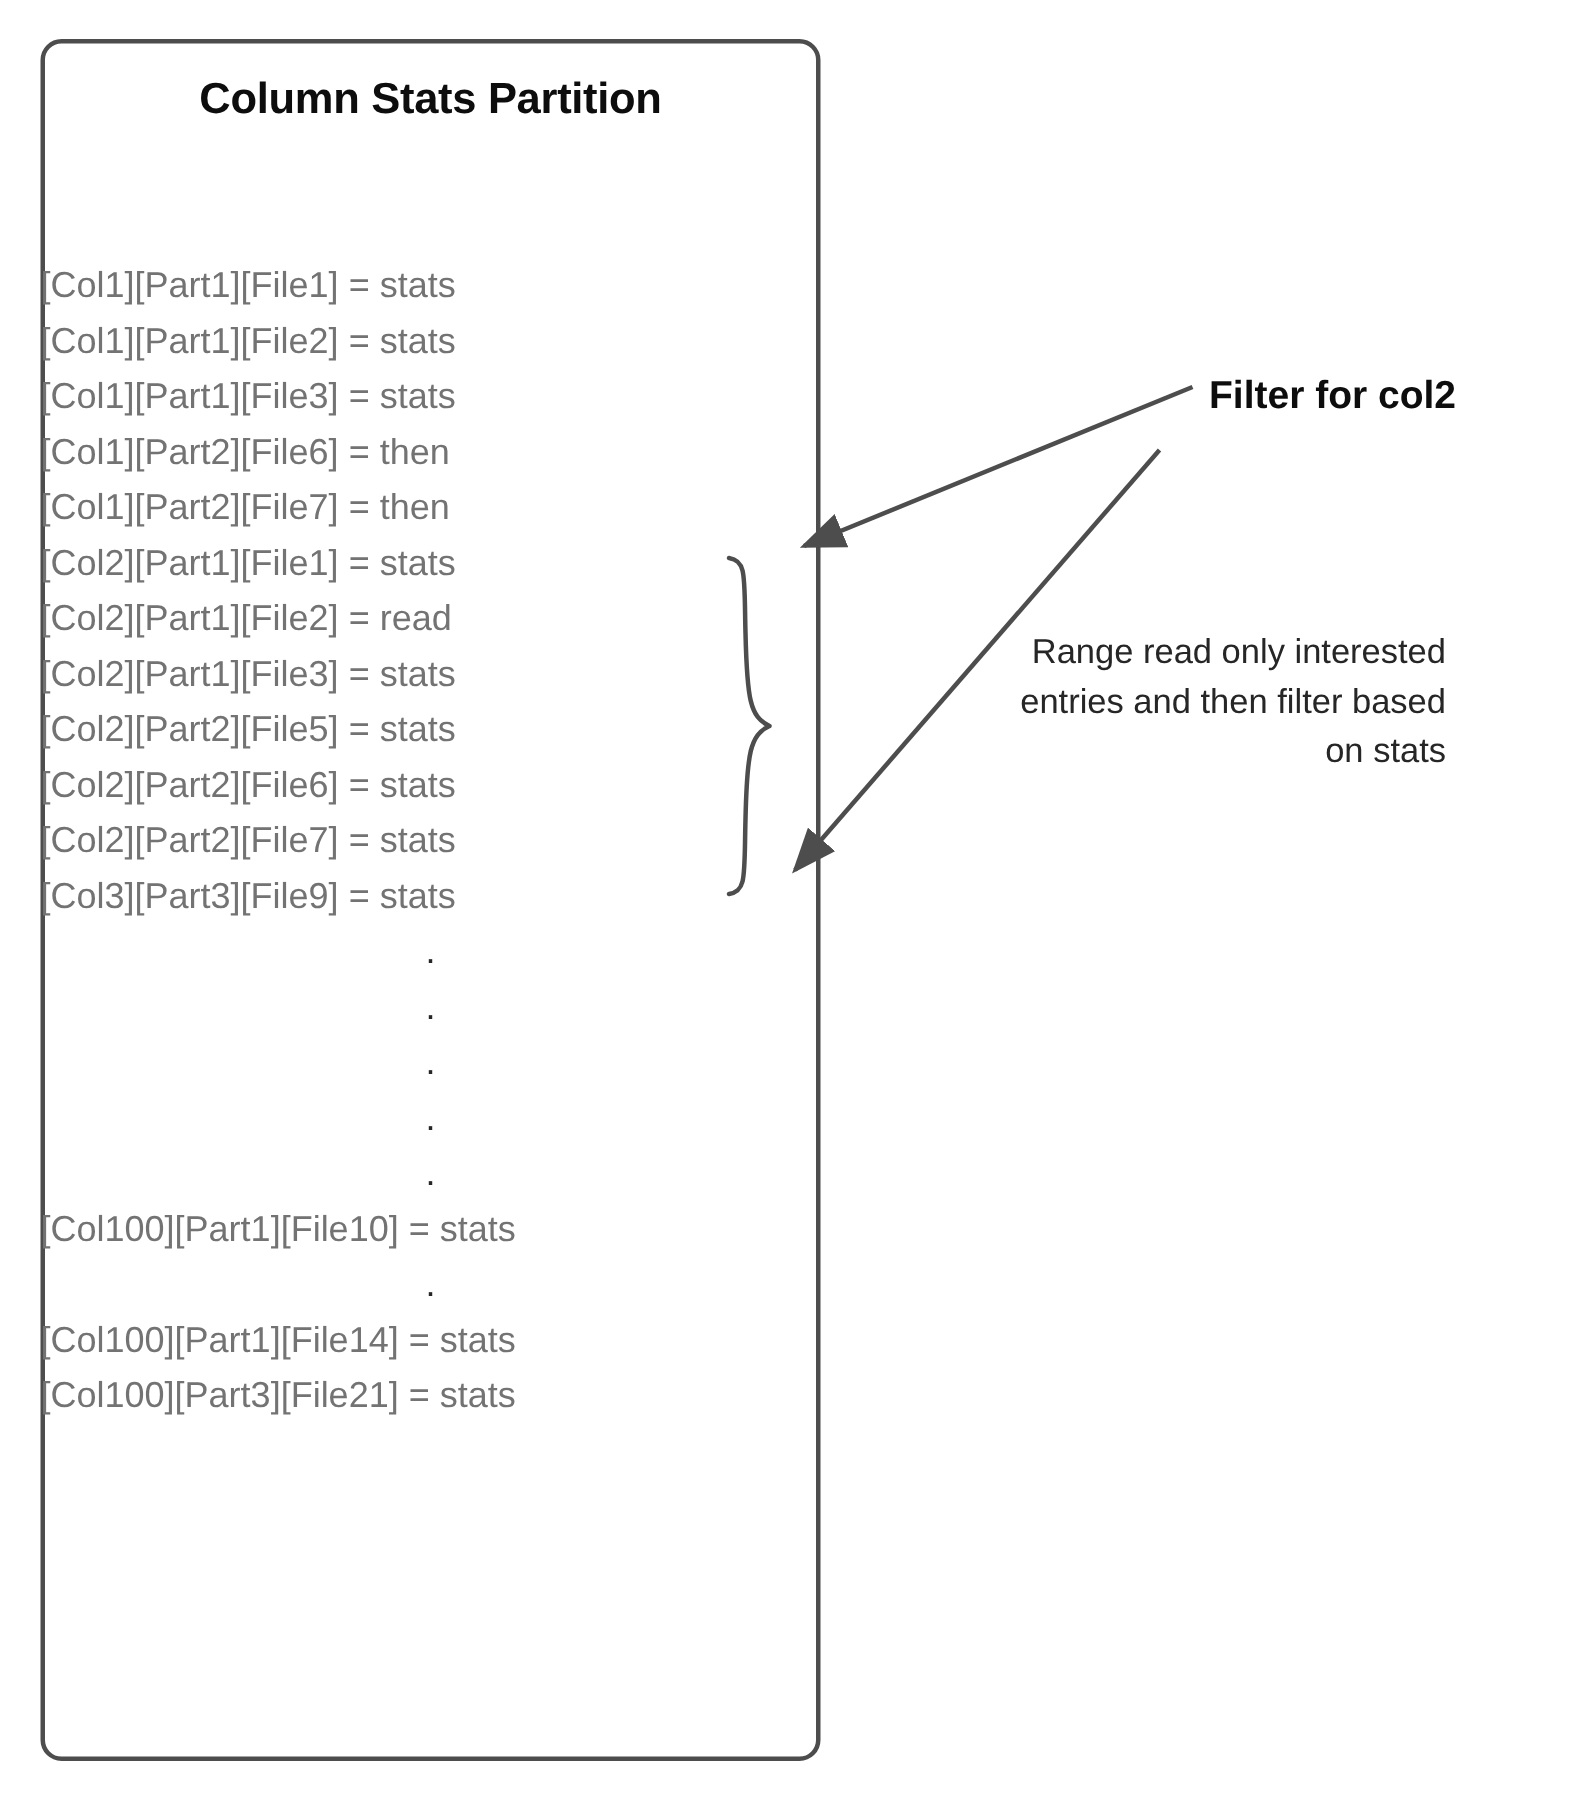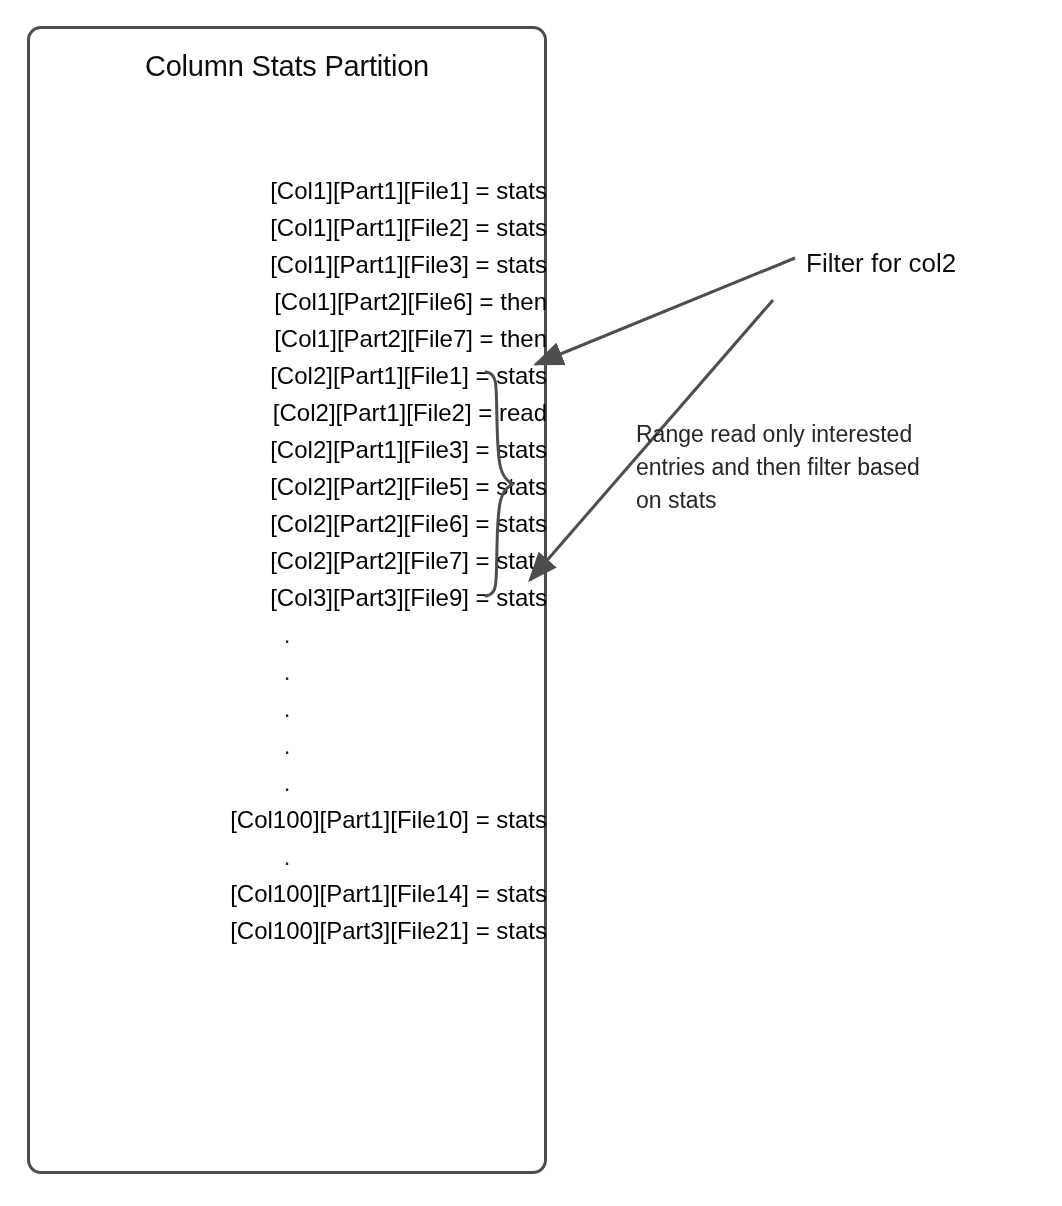--- a/index.html
+++ b/index.html
@@ -37,37 +37,37 @@
     box-sizing: border-box;
   }
 
   .box-title {
     position: absolute;
     left: 27px;
     top: 50px;
     width: 520px;
     text-align: center;
     font-size: 29px;
-    font-weight: normal;
+    font-weight: bold;
     color: #0d0d0d;
     letter-spacing: -0.2px;
   }
 
   
   .entry-list {
     position: absolute;
     left: 27px;
     top: 172px;
     width: 520px;
   }
   .entry {
-    text-align: right;
+    text-align: left;
     font-size: 24px;
     line-height: 37px;
-    color: #000000;
+    color: #737373;
     white-space: pre;
   }
   .dot-row {
     text-align: center;
     font-size: 24px;
     line-height: 37px;
     color: #262626;
     height: 37px;
   }
 
@@ -79,30 +79,30 @@
     width: 34px;
     height: 228px;
   }
 
   
   .filter-label {
     position: absolute;
     left: 806px;
     top: 248px;
     font-size: 26px;
-    font-weight: normal;
+    font-weight: bold;
     color: #0d0d0d;
     white-space: nowrap;
   }
   .range-note {
     position: absolute;
-    left: 636px;
+    left: 668px;
     top: 418px;
     width: 296px;
-    text-align: left;
+    text-align: right;
     font-size: 23px;
     line-height: 33px;
     color: #262626;
   }
 
   .arrows {
     position: absolute;
     left: 0;
     top: 0;
     width: 1062px;

